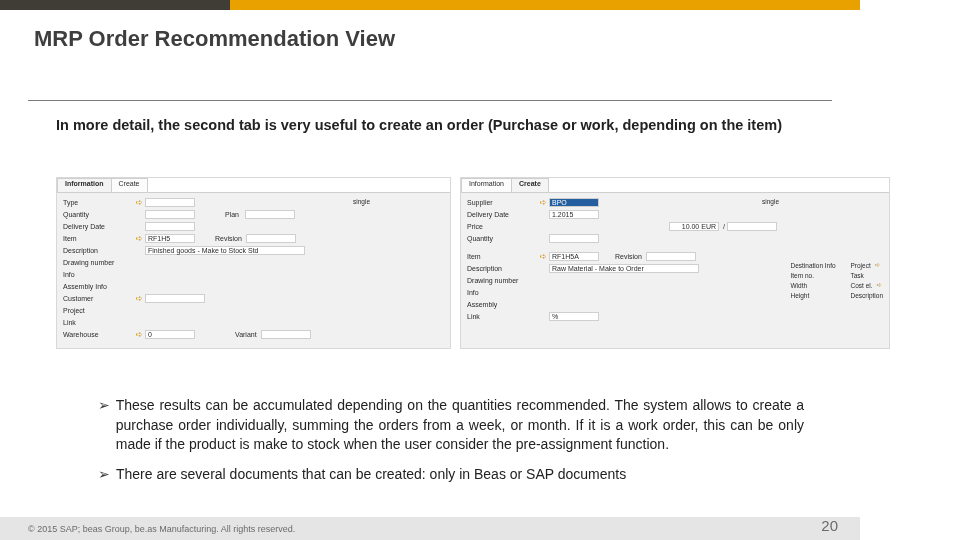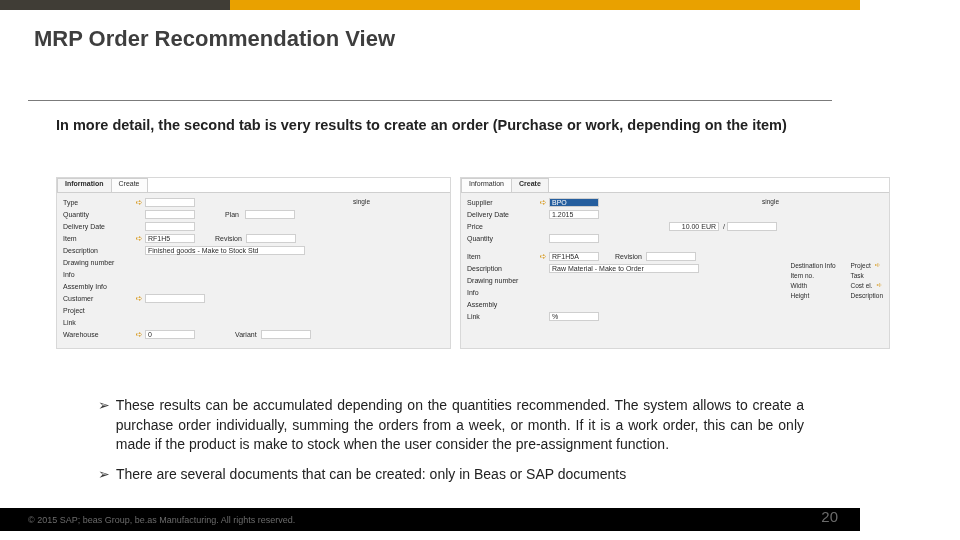--- a/index.html
+++ b/index.html
@@ -96,23 +96,23 @@
   font-size: 14px;
   line-height: 1.4;
   color: #222;
 }
 .bullets .b { display: flex; margin-bottom: 10px; }
 .bullets .chev { color: #3a3a3a; margin-right: 6px; width: 12px; }
 .bullets .txt { text-align: justify; }
 
 .footer {
   position: absolute;
-  left: 0; right: 0; bottom: 9px;
+  left: 0; right: 0; bottom: 0;
   height: 22px;
-  background: #000000;
+  background: #e5e5e5;
   border-top: 1px solid rgba(0,0,0,0);
 }
 .footer .copy {
   position: absolute; left: 28px; bottom: 6px;
   font-size: 9px; color: #6b6b6b;
 }
 .footer .page {
   position: absolute; right: 22px; bottom: 6px;
   font-size: 15px; color: #6b6b6b;
 }
@@ -120,21 +120,21 @@
 </head>
 <body>
 
 <div class="slide">
   <div class="top-bar"></div>
   <div class="top-bar-dark"></div>
 
   <div class="title">MRP Order Recommendation View</div>
   <hr class="title-rule">
 
-  <div class="intro">In more detail, the second tab is very results to create an order (Purchase or work, depending on the item)</div>
+  <div class="intro">In more detail, the second tab is very useful to create an order (Purchase or work, depending on the item)</div>
 
   <div id="paneA" class="form-pane">
     <div class="tabs">
       <div class="tab active">Information</div>
       <div class="tab">Create</div>
     </div>
     <div class="rows">
       <div style="position:absolute; right:80px; top:20px; font-size:6.5px;">single</div>
 
       <div class="row">

